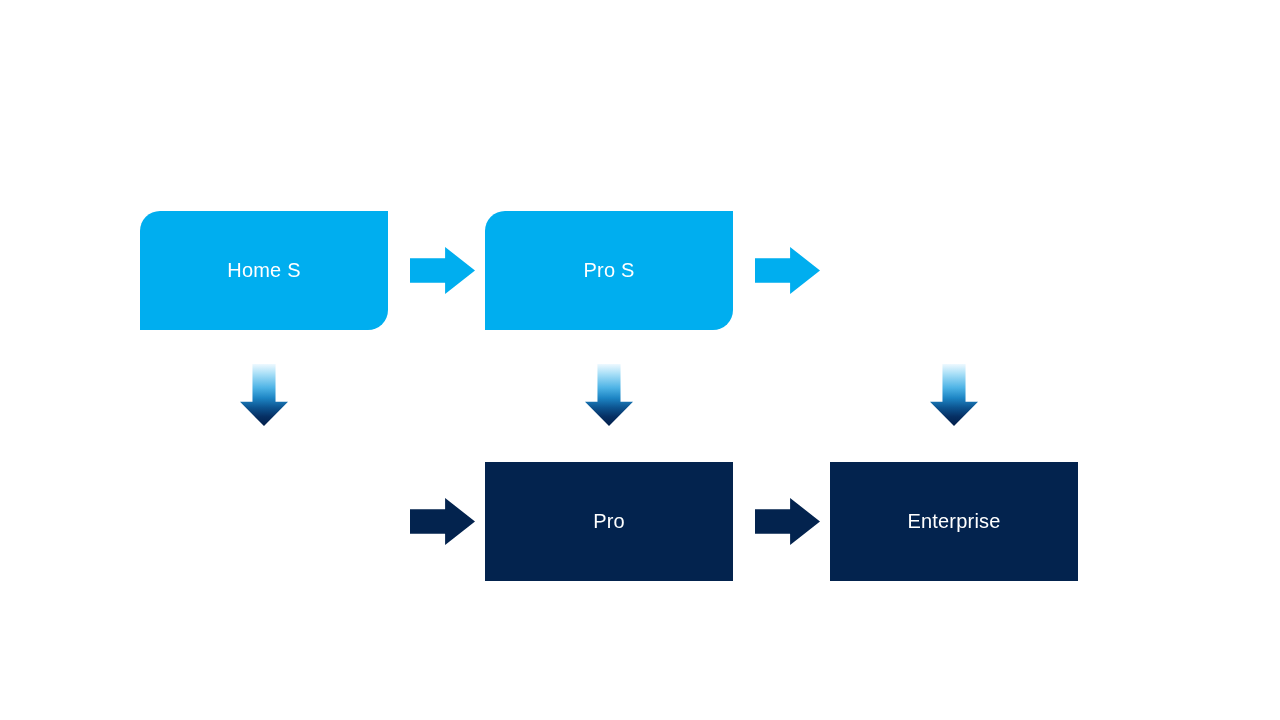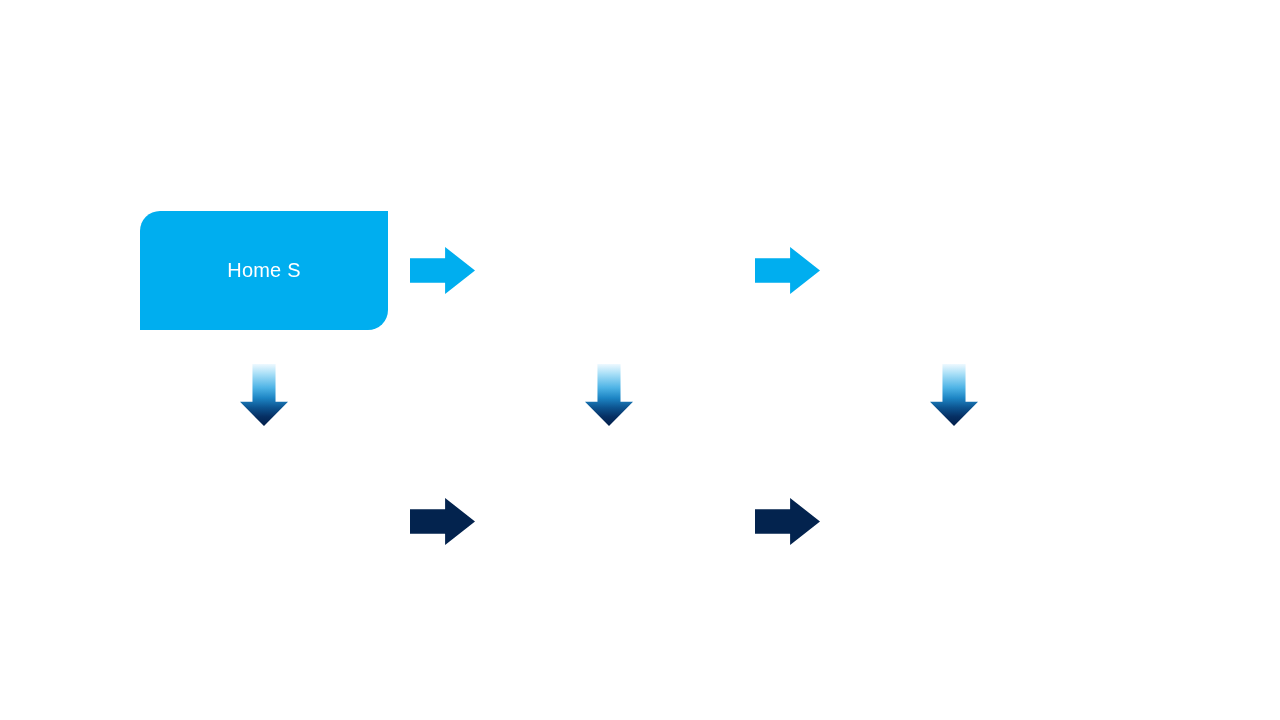--- a/index.html
+++ b/index.html
@@ -84,25 +84,34 @@
   .down-3 { left: 930px; }
 </style>
 </head>
 <body>
 
 <div class="canvas">
 
   <div class="node top-row col-1">
     <span>Home S</span>
   </div>
+  <div class="node top-row col-2">
+    <span>Pro S</span>
+  </div>
 
   <div class="arrow-right top gap-1 glow-cyan"></div>
   <div class="arrow-right top gap-2 glow-cyan"></div>
 
   <div class="arrow-down down-1 glow-faint"></div>
   <div class="arrow-down down-2 glow-faint"></div>
   <div class="arrow-down down-3 glow-faint"></div>
 
+  <div class="node bottom-row col-2">
+    <span>Pro</span>
+  </div>
+  <div class="node bottom-row col-3">
+    <span>Enterprise</span>
+  </div>
 
   <div class="arrow-right bottom gap-1 glow-steel"></div>
   <div class="arrow-right bottom gap-2 glow-steel"></div>
 
 </div>
 
 </body></html>

